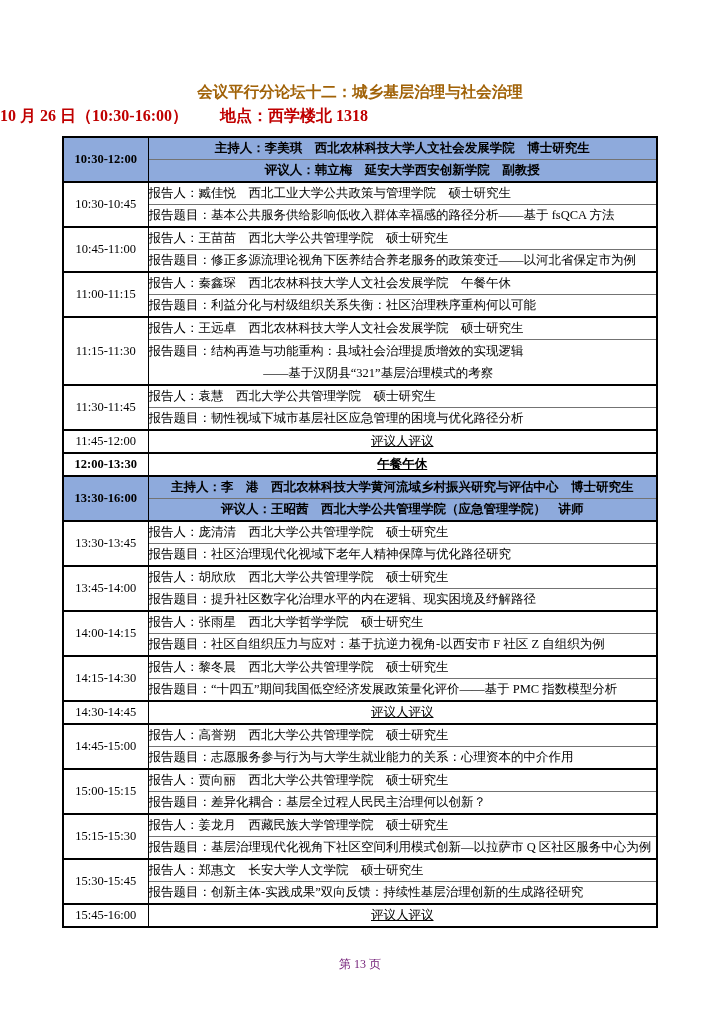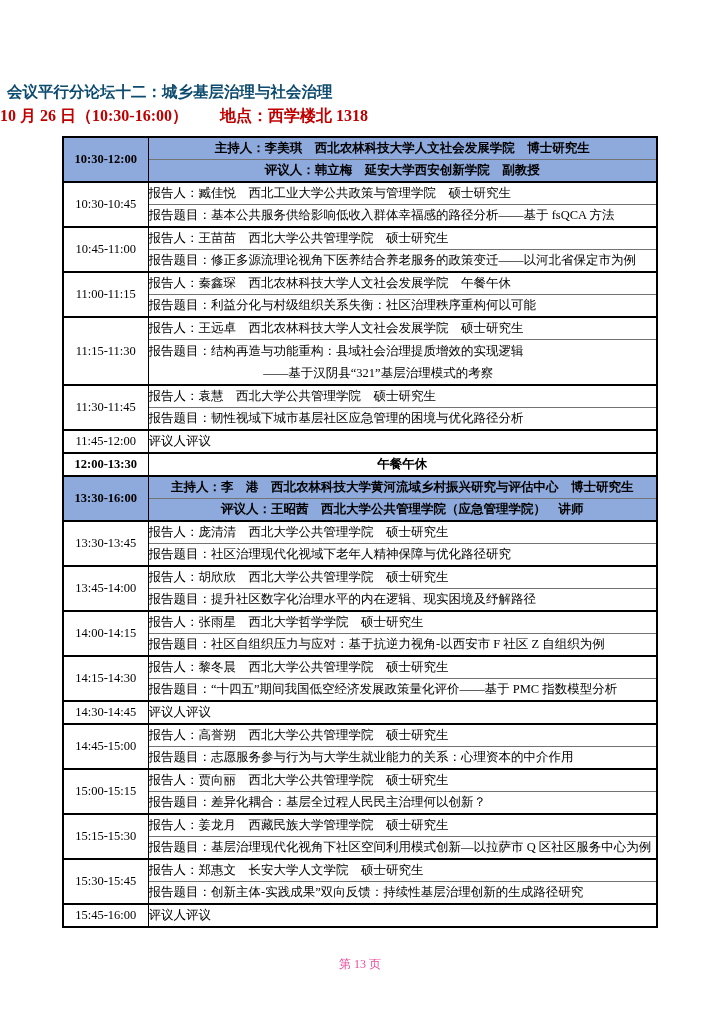--- a/index.html
+++ b/index.html
@@ -3,22 +3,22 @@
 <meta charset="utf-8">
 <style>
   * { box-sizing: border-box; }
   body { margin: 0; background: #ffffff; }
   .page {
     width: 720px; height: 1018px; background: #fff;
     font-family: "Liberation Serif", "DejaVu Serif", serif;
     color: #000; padding-top: 82px; position: relative;
   }
   .doc-title {
-    color: #0c4a6e; font-weight: bold;
-    font-size: 15.5px; line-height: 20px; margin-left: 7px;
+    text-align: center; color: #a16207; font-weight: bold;
+    font-size: 15.5px; line-height: 20px;
   }
   .doc-subtitle {
     color: #C00000; font-weight: bold;
     font-size: 16px; line-height: 20px; margin-top: 4px;
   }
   table.schedule {
     width: 594px; margin: 10px auto 0; border-collapse: collapse;
     table-layout: fixed; border: 2px solid #000;
   }
   table.schedule td {
@@ -27,25 +27,25 @@
   }
   td.time {
     text-align: center; color: #000000; font-size: 12px;
     border-right: 1.5px solid #000;
   }
   td.cell { padding: 0 4px 0 9px; }
   tr.grp > td { border-top: 2px solid #000; }
   tr.sub > td { border-top: 1px solid #737373; }
   .blue { background: #8EAADC; }
   .bold { font-weight: bold; color: #000; text-align: center; }
-  td.center { padding: 0; }
+  td.center { text-align: center; padding: 0; text-decoration: underline; }
   td.h2 { height: 44px; }
   td.h2 div { line-height: 22px; }
   .line2 { text-align: center; padding-right: 48px; }
-  .footer { text-align: center; margin-top: 28px; font-size: 12px; color: #ec4899; }
+  .footer { text-align: center; margin-top: 28px; font-size: 12px; color: #701a75; }
 </style>
 </head>
 <body>
 
 <div class="page">
   <div class="doc-title">会议平行分论坛十二：城乡基层治理与社会治理</div>
   <div class="doc-subtitle">10 月 26 日（10:30-16:00）　　地点：西学楼北 1318</div>
 
   <table class="schedule">
     <colgroup>

